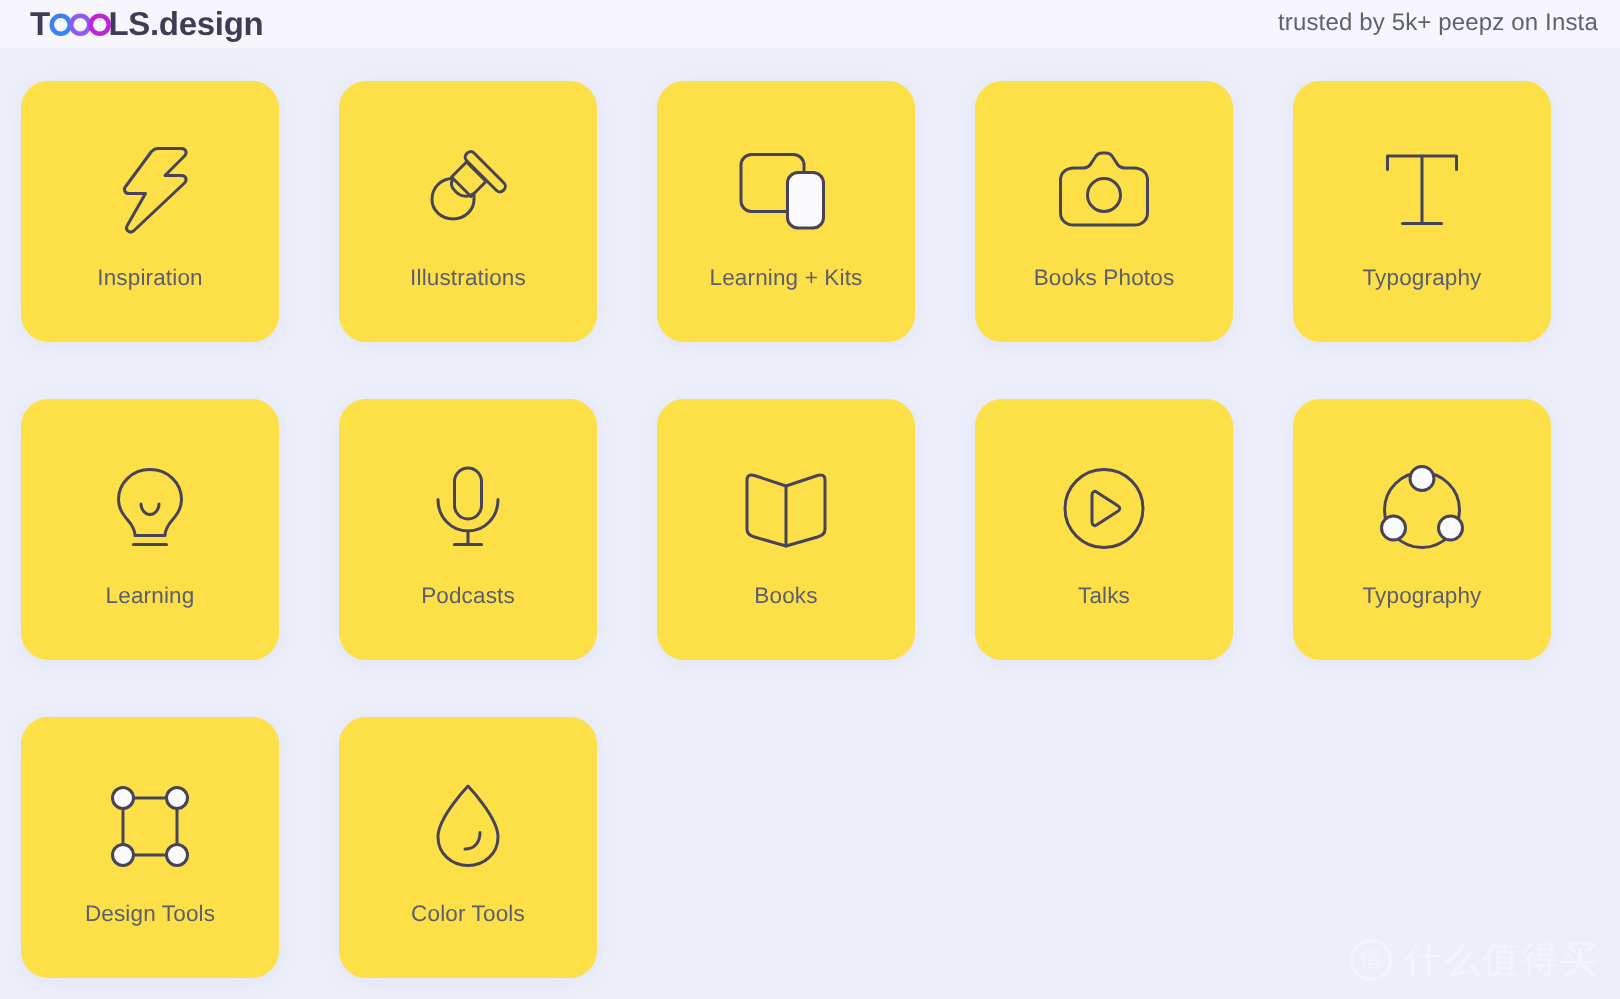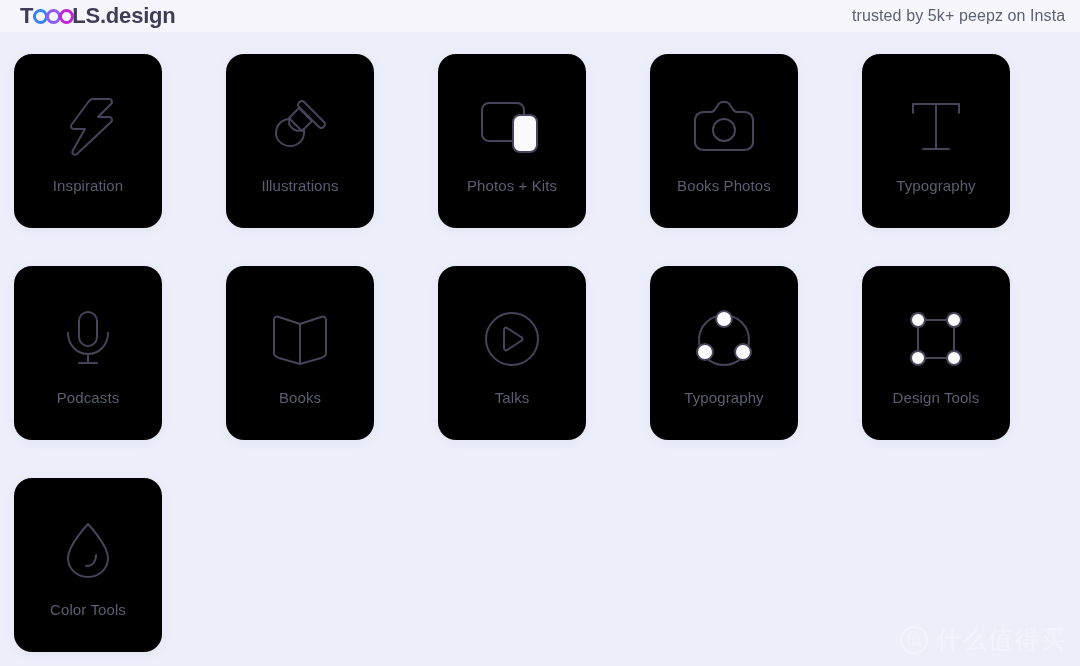--- a/index.html
+++ b/index.html
@@ -78,23 +78,23 @@
     top: 54px;
     left: 14px;
     width: 1080px;
     display: grid;
     grid-template-columns: repeat(5, 172px);
     grid-column-gap: 40px;
     grid-row-gap: 38px;
   }
 
   .card {
-    width: 148px;
+    width: 172px;
     height: 174px;
-    background: #000000;
+    background: #fde047;
     border-radius: 18px;
     box-shadow: 0 2px 10px rgba(150,155,195,0.10);
     display: flex;
     flex-direction: column;
     align-items: center;
     justify-content: center;
     cursor: pointer;
   }
 
   .card-icon {
@@ -189,21 +189,21 @@
   </div>
 
 
   <div class="card">
     <div class="card-icon">
       <svg width="66" height="56" viewBox="0 0 66 56">
         <rect x="3" y="4" width="42" height="38" rx="7"></rect>
         <rect x="34" y="16" width="24" height="37" rx="7" fill="#fafafd"></rect>
       </svg>
     </div>
-    <div class="card-label">Photos + Kits</div>
+    <div class="card-label">Learning + Kits</div>
   </div>
 
   <div class="card">
     <div class="card-icon">
       <svg width="66" height="54" viewBox="0 0 66 54">
         <path d="M4 20 C4 15 8 12 13 12 L19 12 C22 12 24 10 25 8 L27 5 C28 3 30 2 32 2 L34 2 C36 2 38 3 39 5 L41 8 C42 10 44 12 47 12 L53 12 C58 12 62 15 62 20 L62 42 C62 47 58 50 53 50 L13 50 C8 50 4 47 4 42 Z"></path>
         <circle cx="33" cy="30" r="11"></circle>
       </svg>
     </div>
     <div class="card-label">Books Photos</div>
@@ -213,20 +213,30 @@
     <div class="card-icon">
       <svg width="58" height="56" viewBox="0 0 58 56">
         <path d="M6 14 L6 5 L52 5 L52 14"></path>
         <path d="M29 5 L29 50"></path>
         <path d="M16 50 L42 50"></path>
       </svg>
     </div>
     <div class="card-label">Typography</div>
   </div>
 
+  <div class="card">
+    <div class="card-icon">
+      <svg width="52" height="58" viewBox="0 0 52 58">
+        <path d="M26 3 C14 3 5 12 5 23 C5 30 9 34 13 39 C15 42 16 44 16 47 L36 47 C36 44 37 42 39 39 C43 34 47 30 47 23 C47 12 38 3 26 3 Z"></path>
+        <path d="M20 26 C20 30 23 33 26 33 C29 33 32 30 32 26"></path>
+        <path d="M15 53 L37 53"></path>
+      </svg>
+    </div>
+    <div class="card-label">Learning</div>
+  </div>
 
 
   <div class="card">
     <div class="card-icon">
       <svg width="50" height="60" viewBox="0 0 50 60">
         <rect x="16" y="3" width="18" height="34" rx="9"></rect>
         <path d="M5 24 C5 36 14 45 25 45 C36 45 45 36 45 24"></path>
         <path d="M25 45 L25 54"></path>
         <path d="M16 54 L34 54"></path>
       </svg>

